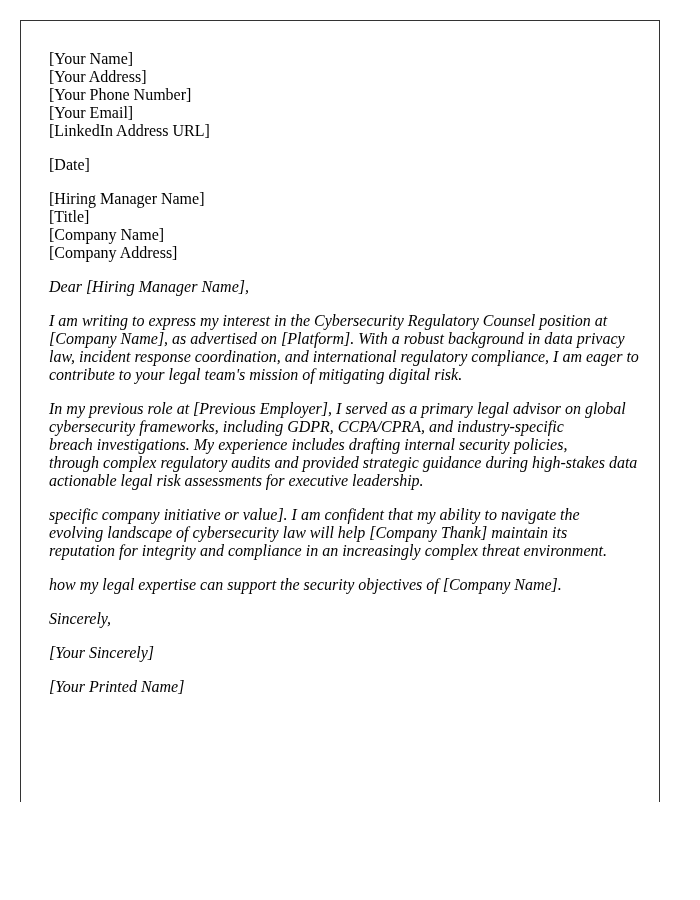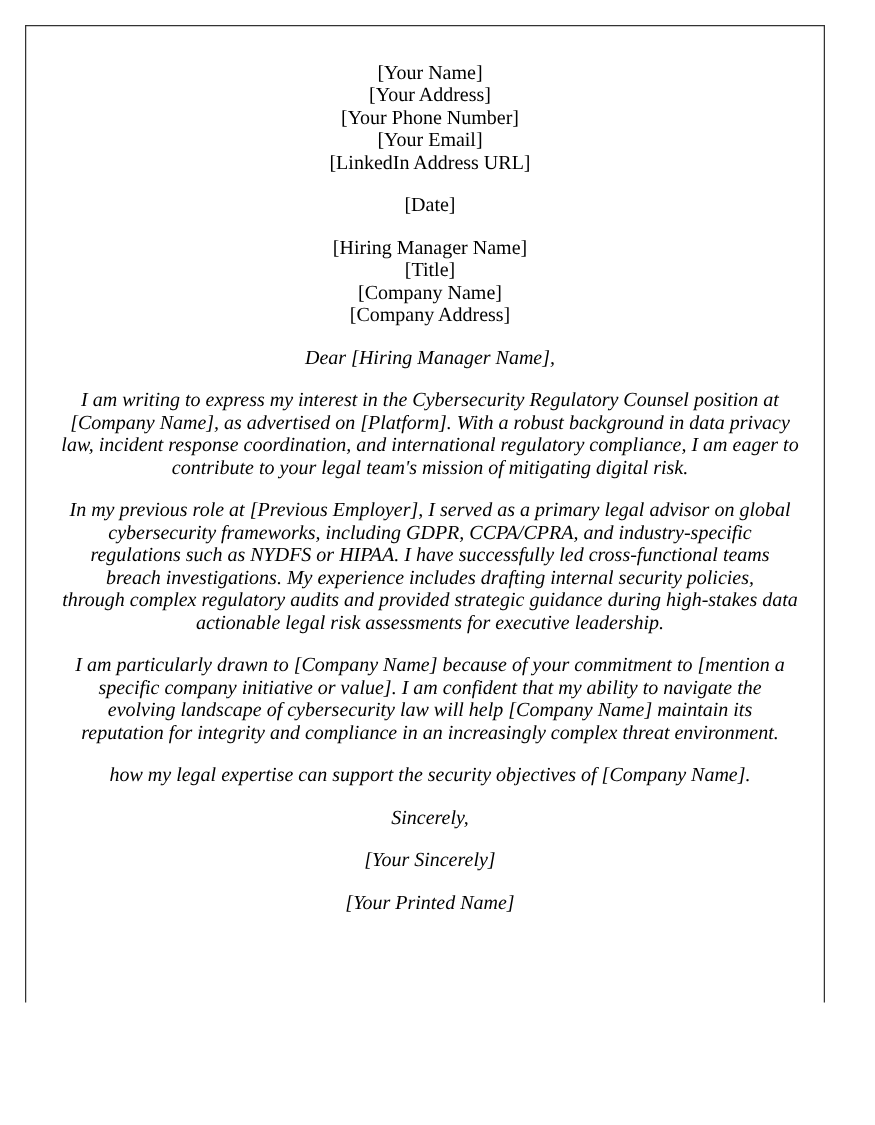--- a/index.html
+++ b/index.html
@@ -27,21 +27,20 @@
       border-left: 1px solid #333333;
       border-right: 1px solid #333333;
       box-sizing: border-box;
       overflow: hidden;
     }
     .content {
       position: absolute;
       left: 28px;
       top: 29px;
       width: 590px;
-      text-align: center;
     }
     .block {
       margin: 0 0 16px 0;
     }
     .line {
       display: block;
       white-space: nowrap;
     }
     p {
       margin: 0 0 16px 0;
@@ -80,30 +79,28 @@
     <p>
       <span class="line">I am writing to express my interest in the Cybersecurity Regulatory Counsel position at</span>
       <span class="line">[Company Name], as advertised on [Platform]. With a robust background in data privacy</span>
       <span class="line">law, incident response coordination, and international regulatory compliance, I am eager to</span>
       <span class="line">contribute to your legal team's mission of mitigating digital risk.</span>
     </p>
 
     <p>
       <span class="line">In my previous role at [Previous Employer], I served as a primary legal advisor on global</span>
       <span class="line">cybersecurity frameworks, including GDPR, CCPA/CPRA, and industry-specific</span>
-      <span class="line">regulations such as NYDFS or HIPAA. I have successfully led cross-functional teams</span>
       <span class="line">breach investigations. My experience includes drafting internal security policies,</span>
       <span class="line">through complex regulatory audits and provided strategic guidance during high-stakes data</span>
       <span class="line">actionable legal risk assessments for executive leadership.</span>
     </p>
 
     <p>
-      <span class="line">I am particularly drawn to [Company Name] because of your commitment to [mention a</span>
       <span class="line">specific company initiative or value]. I am confident that my ability to navigate the</span>
-      <span class="line">evolving landscape of cybersecurity law will help [Company Name] maintain its</span>
+      <span class="line">evolving landscape of cybersecurity law will help [Company Thank] maintain its</span>
       <span class="line">reputation for integrity and compliance in an increasingly complex threat environment.</span>
     </p>
 
     <p>
       <span class="line">how my legal expertise can support the security objectives of [Company Name].</span>
     </p>
 
     <p>
       <span class="line">Sincerely,</span>
     </p>

